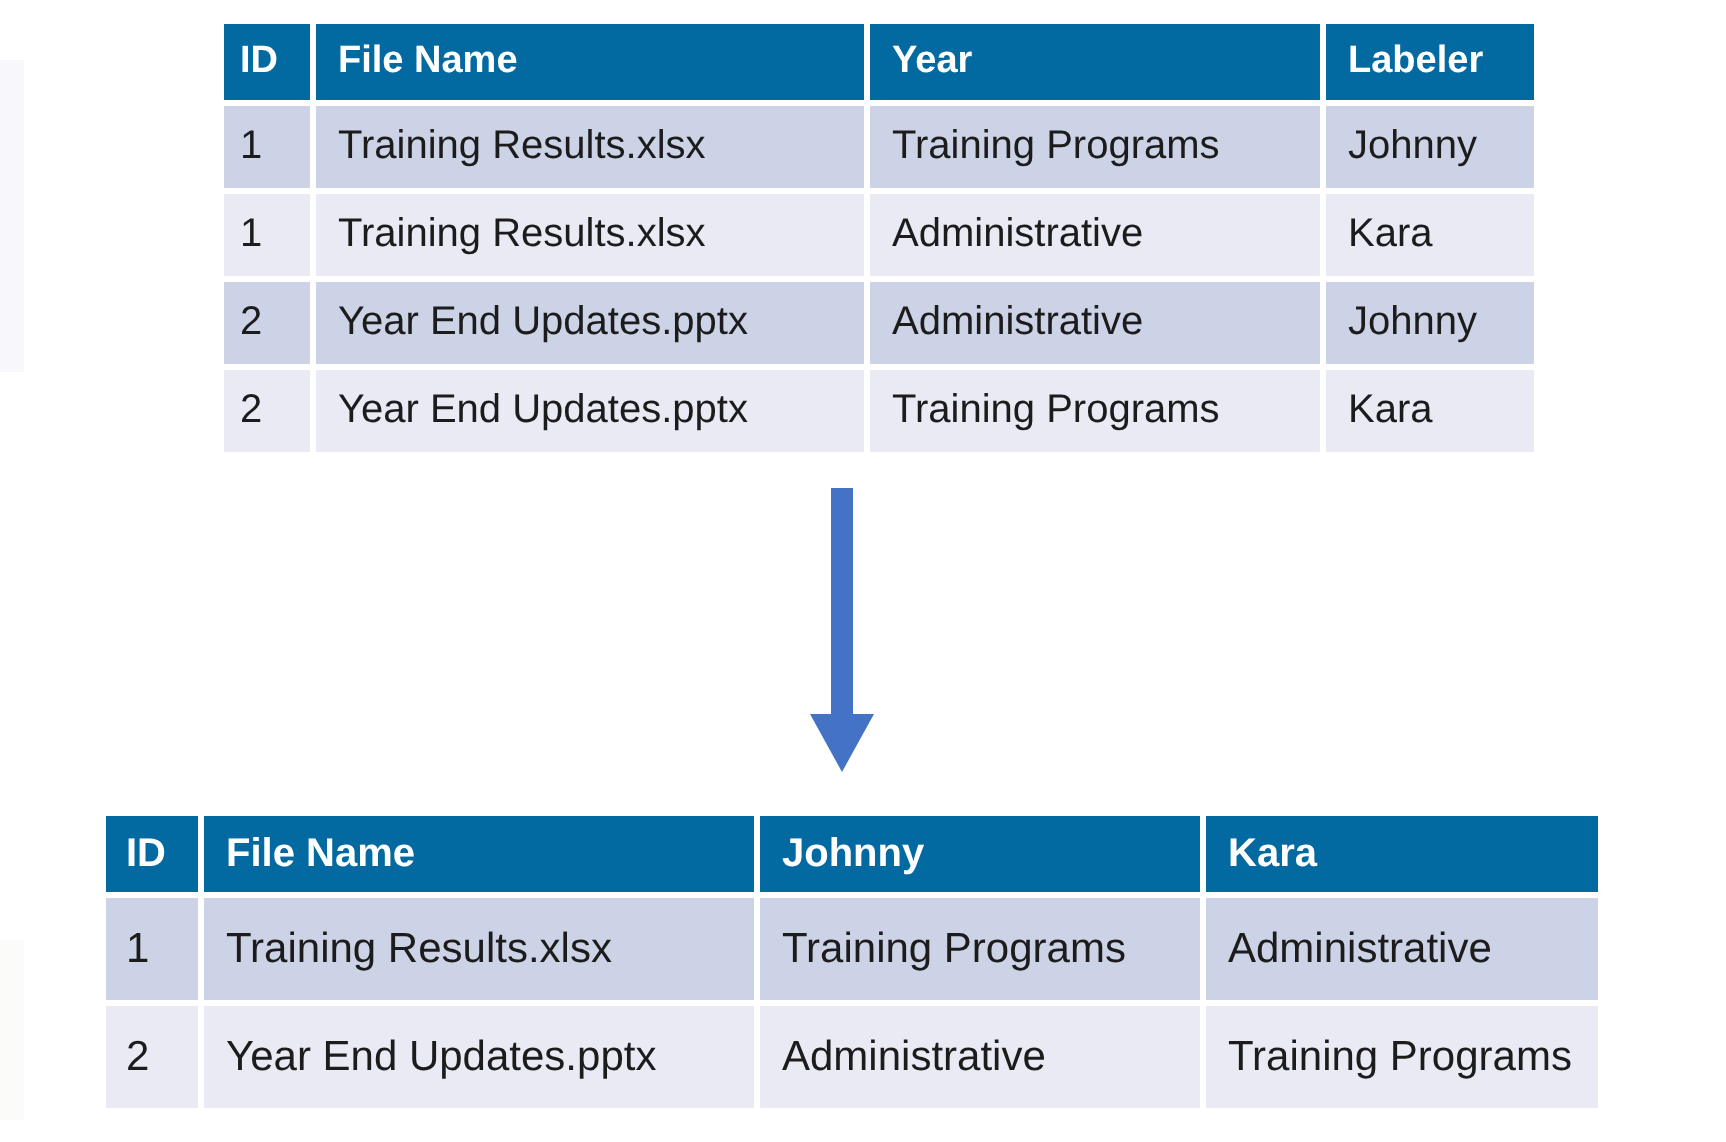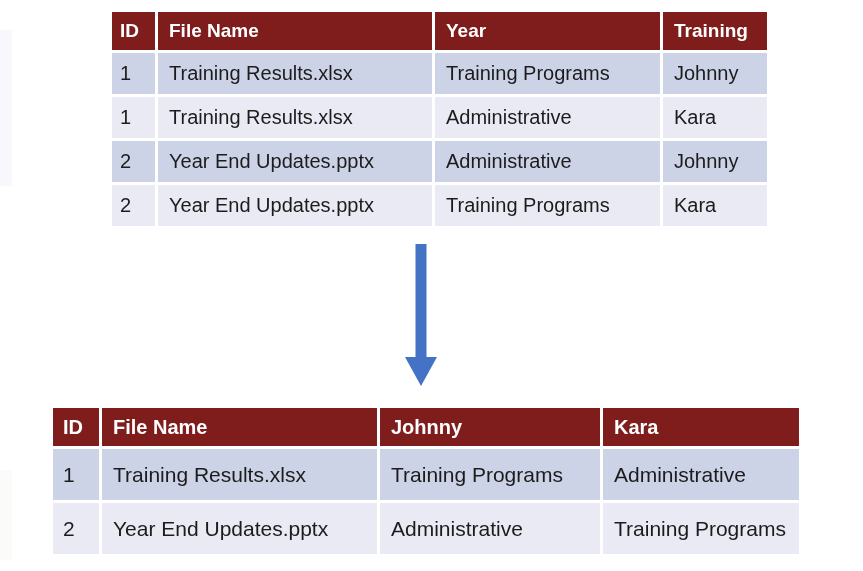--- a/index.html
+++ b/index.html
@@ -23,21 +23,21 @@
   .edge-artifact.a2 { top: 470px; height: 90px; background: #fafaf8; }
 
   table.pivot {
     position: absolute;
     border-collapse: separate;
     border-spacing: 3px;
     table-layout: fixed;
   }
 
   table.pivot th {
-    background: #7f1d1d;
+    background: #0369a1;
     color: #ffffff;
     font-weight: bold;
     text-align: left;
     vertical-align: middle;
   }
   table.pivot td {
     color: #1c1c1c;
     text-align: left;
     vertical-align: middle;
   }
@@ -85,21 +85,21 @@
       <col class="col-0">
       <col class="col-1">
       <col class="col-2">
       <col class="col-3">
     </colgroup>
   <thead>
       <tr>
         <th>ID</th>
         <th>File Name</th>
         <th>Year</th>
-        <th>Training</th>
+        <th>Labeler</th>
       </tr>
     </thead>
   <tbody>
       <tr>
         <td>1</td>
         <td>Training Results.xlsx</td>
         <td>Training Programs</td>
         <td>Johnny</td>
       </tr>
       <tr>

